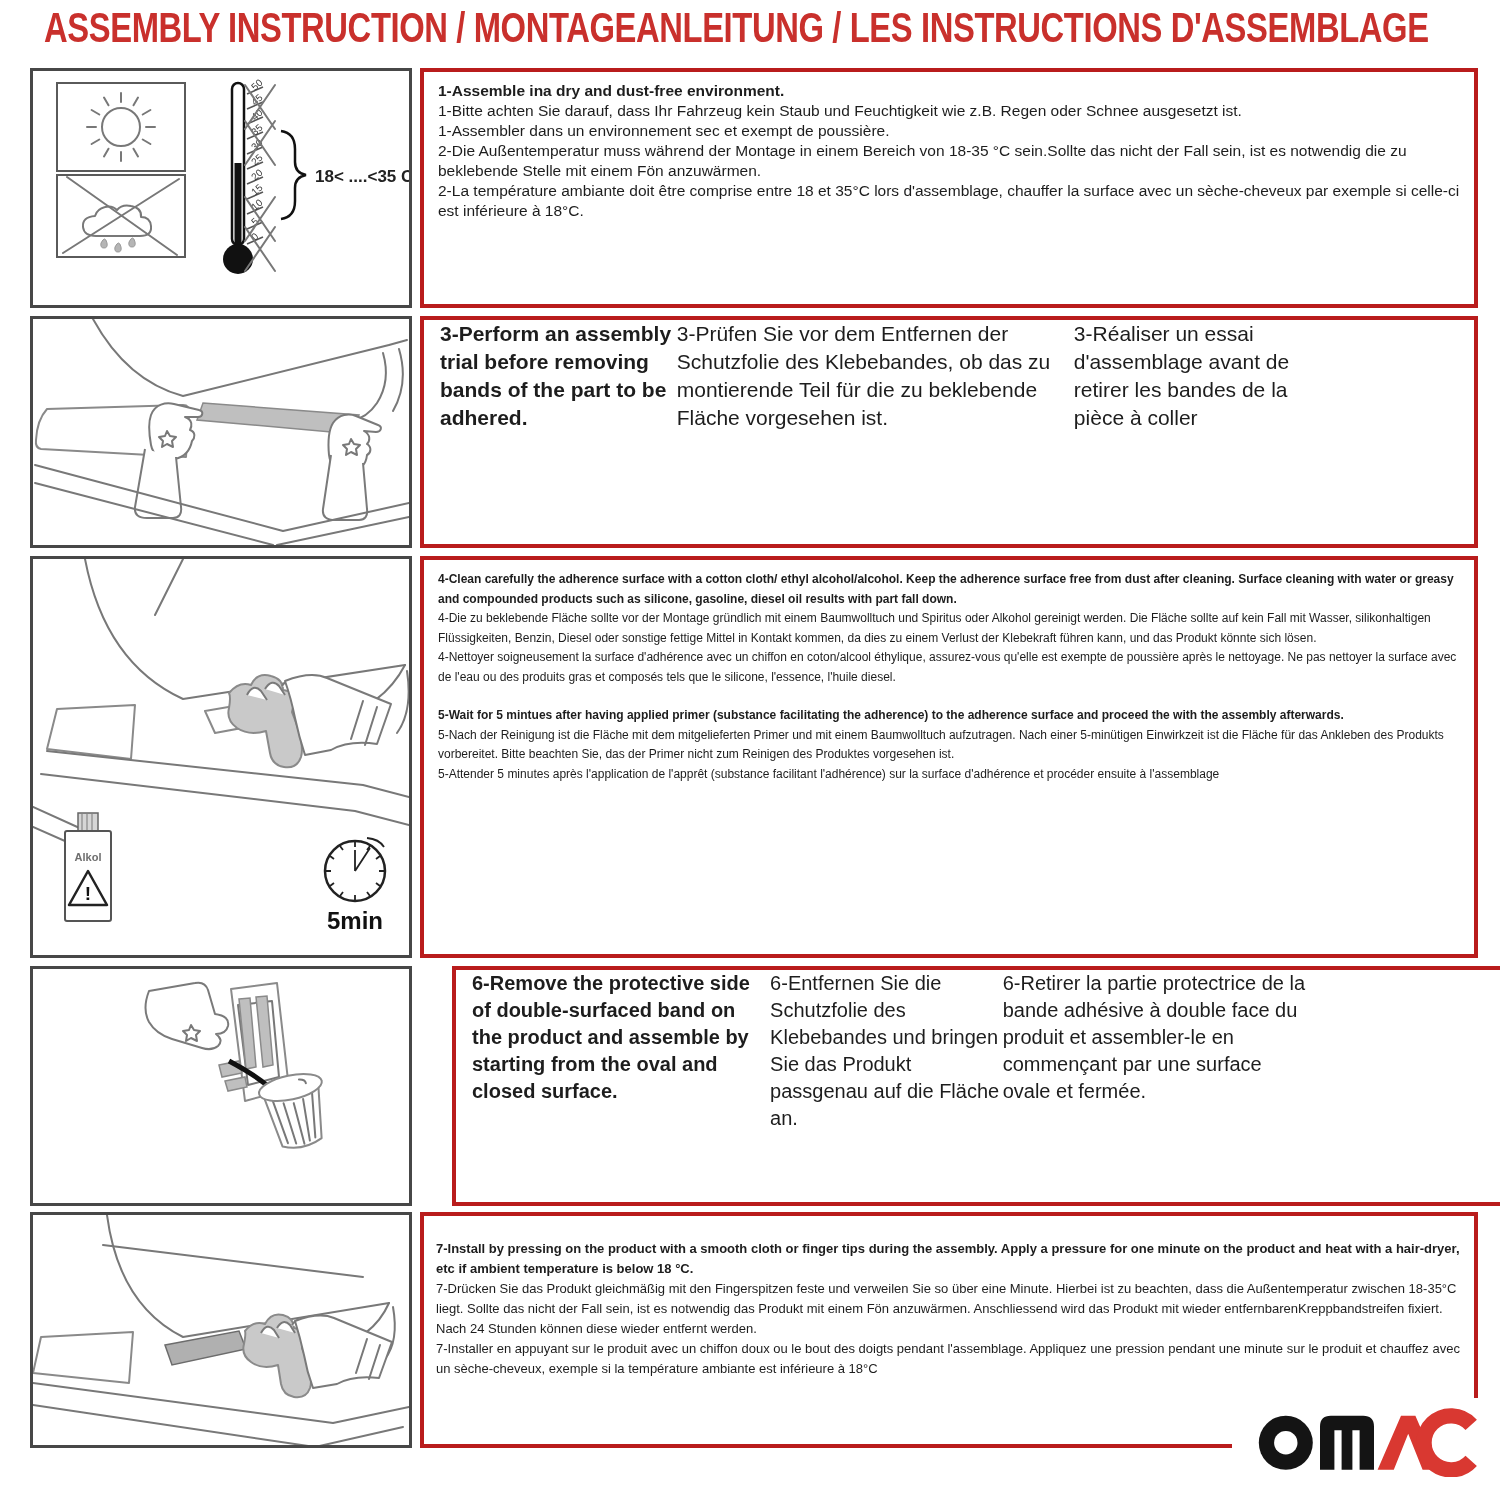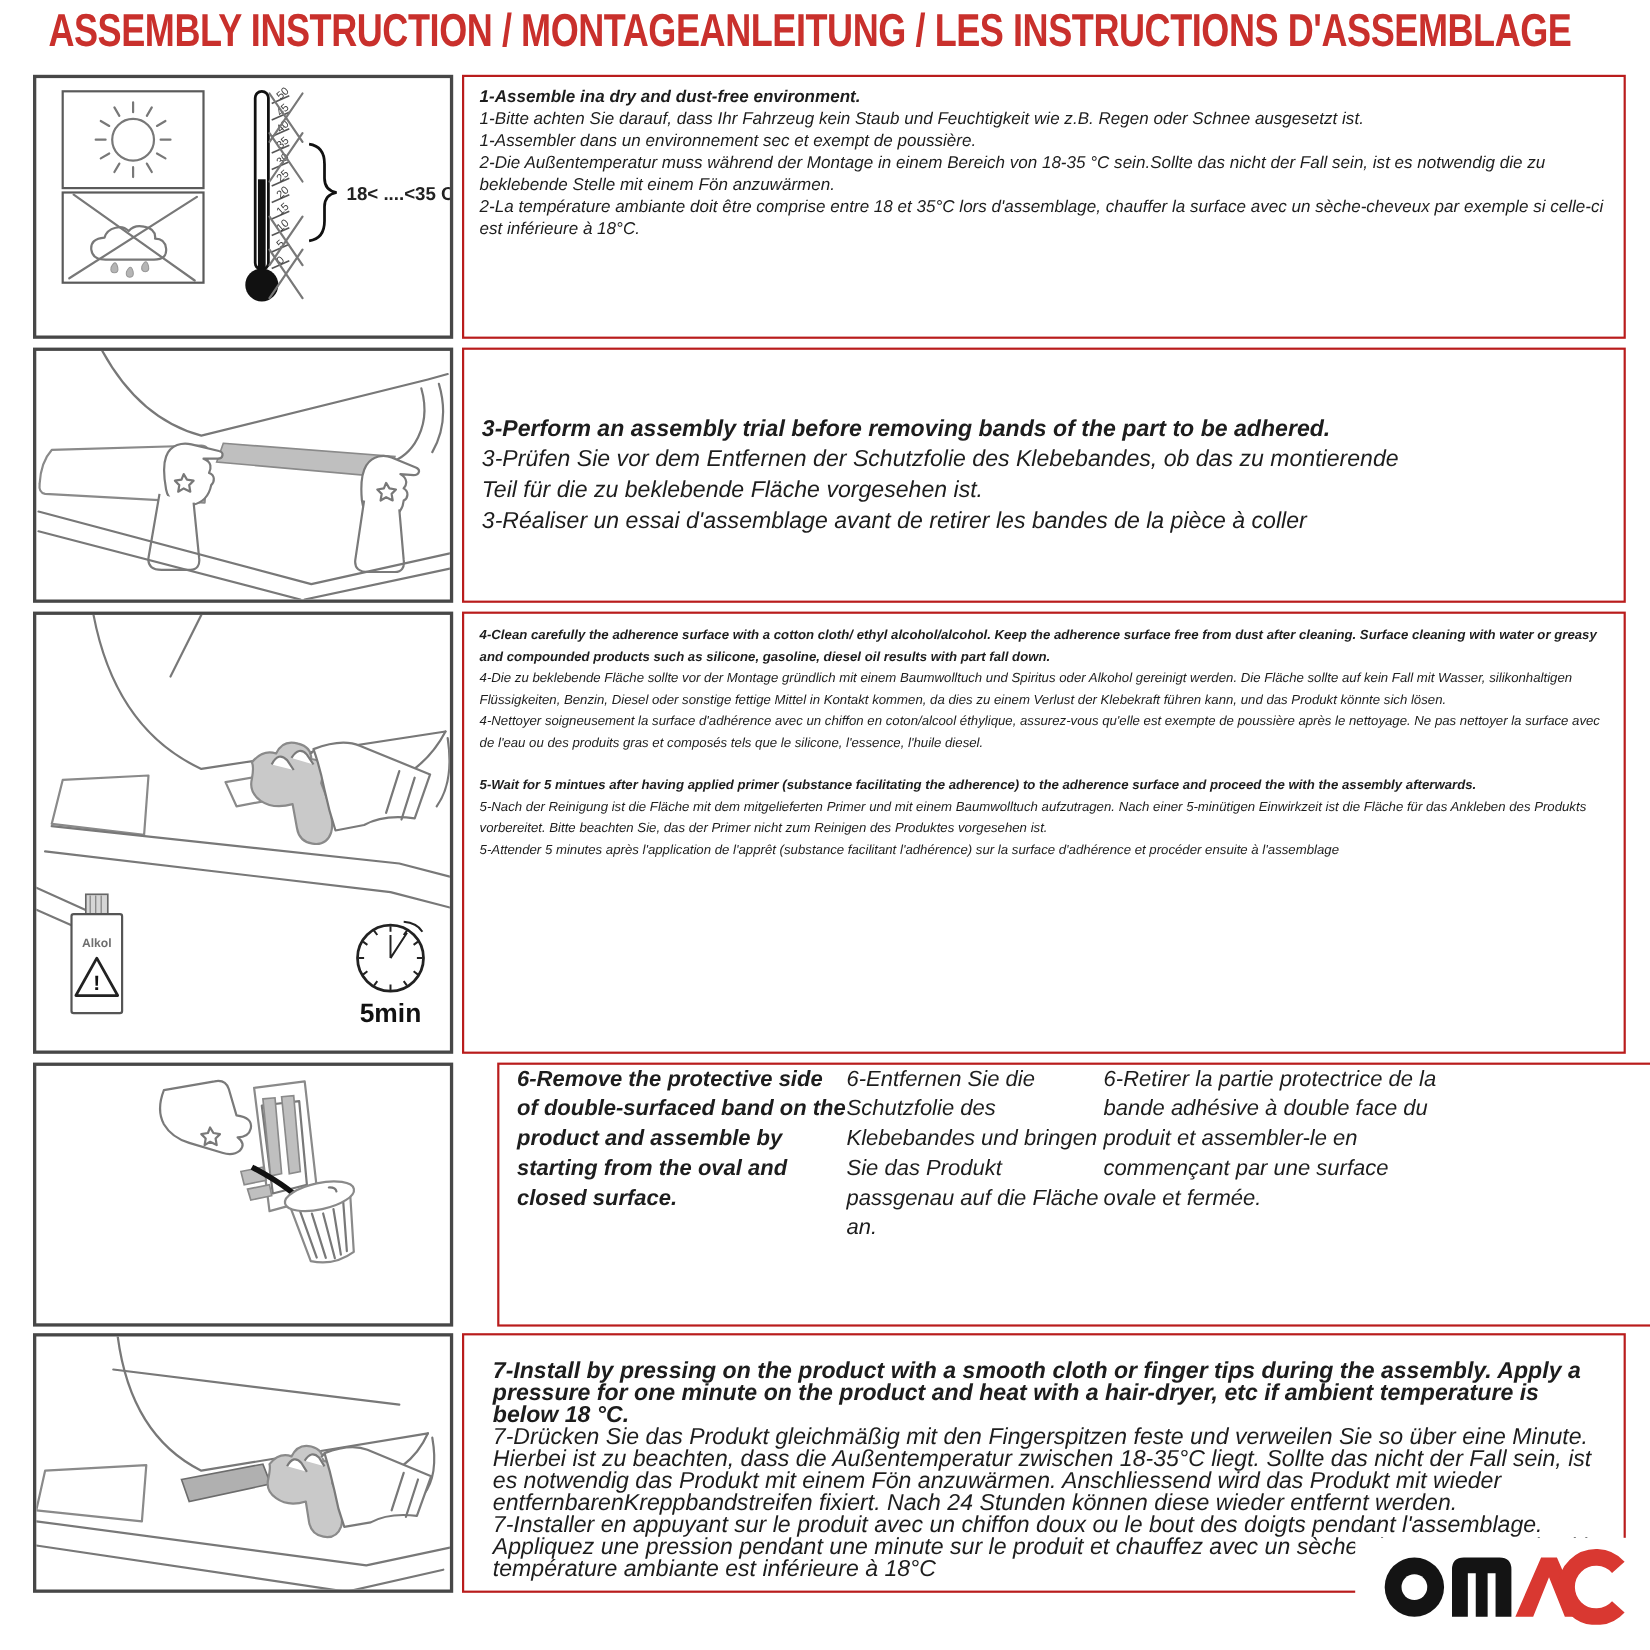--- a/index.html
+++ b/index.html
@@ -2,34 +2,34 @@
 <html><head>
 <meta charset="utf-8">
 <style>
   html,body{margin:0;padding:0;background:#ffffff;}
   .page{position:relative;width:1500px;height:1500px;background:#fff;overflow:hidden;
         font-family:"Liberation Sans",sans-serif;color:#1d1d1d;border-radius:27px;}
   .title{position:absolute;left:44px;top:4px;margin:0;font-size:42px;font-weight:800;
          color:#c9302c;white-space:nowrap;letter-spacing:-.5px;
          transform:scaleX(.78);transform-origin:0 0;}
   .illus{position:absolute;left:30px;width:382px;background:#fff;border:3px solid #474747;box-sizing:border-box;}
-  .tbox{position:absolute;left:420px;width:1058px;background:#fff;border:2px solid #b91c1c;box-sizing:border-box;font-style:italic;}
+  .tbox{position:absolute;left:420px;width:1058px;background:#fff;border:4px solid #b91c1c;box-sizing:border-box;}
   .tbox p{margin:0;}
   .b{font-weight:700;}
   .gap{margin-top:19px !important;}
   .c1{top:68px;height:240px;}
   .c2{top:316px;height:232px;}
   .c3{top:556px;height:402px;}
   .c4{top:966px;height:240px;}
   .c5{top:1212px;height:236px;}
   .t1{padding:9px 14px 0 14px;font-size:15.5px;line-height:20px;}
-  .t2{display:flex;flex-direction:column;justify-content:center;padding:0 170px 0 16px;font-size:21px;line-height:28px;}
+  .t2{display:flex;justify-content:center;padding:0 170px 0 16px;font-size:21px;line-height:28px;}
   .t3{padding:10px 16px 0 14px;font-size:12px;line-height:19.5px;}
   .t4{display:flex;flex-direction:row;justify-content:center;padding:0 200px 0 16px;font-size:20px;line-height:27px;margin-left:32px;}
-  .t5{padding:23px 14px 0 26px;font-size:21px;line-height:20px;}
+  .t5{padding:23px 14px 0 12px;font-size:13px;line-height:20px;}
   .illus svg{display:block;width:100%;height:100%;}
   .ln{fill:none;stroke:#5a5a5a;stroke-width:2px;}
   .ln2{fill:none;stroke:#787878;stroke-width:2px;stroke-linecap:round;stroke-linejoin:round;}
   .lnw{fill:#ffffff;stroke:#8a8a8a;stroke-width:2px;stroke-linejoin:round;}
   .handf{fill:#ffffff;stroke:#7a7a7a;stroke-width:2px;stroke-linejoin:round;}
   .cloth{fill:#c9c9c9;stroke:#8a8a8a;stroke-width:2px;stroke-linejoin:round;}
   .strip{fill:#bfbfbf;stroke:#8a8a8a;stroke-width:1.5px;}
   .stripd{fill:#b0b0b0;stroke:#6c6c6c;stroke-width:1.5px;}
   .blk{fill:#111;}
   .tnum{font:10px "Liberation Sans",sans-serif;fill:#3a3a3a;}

